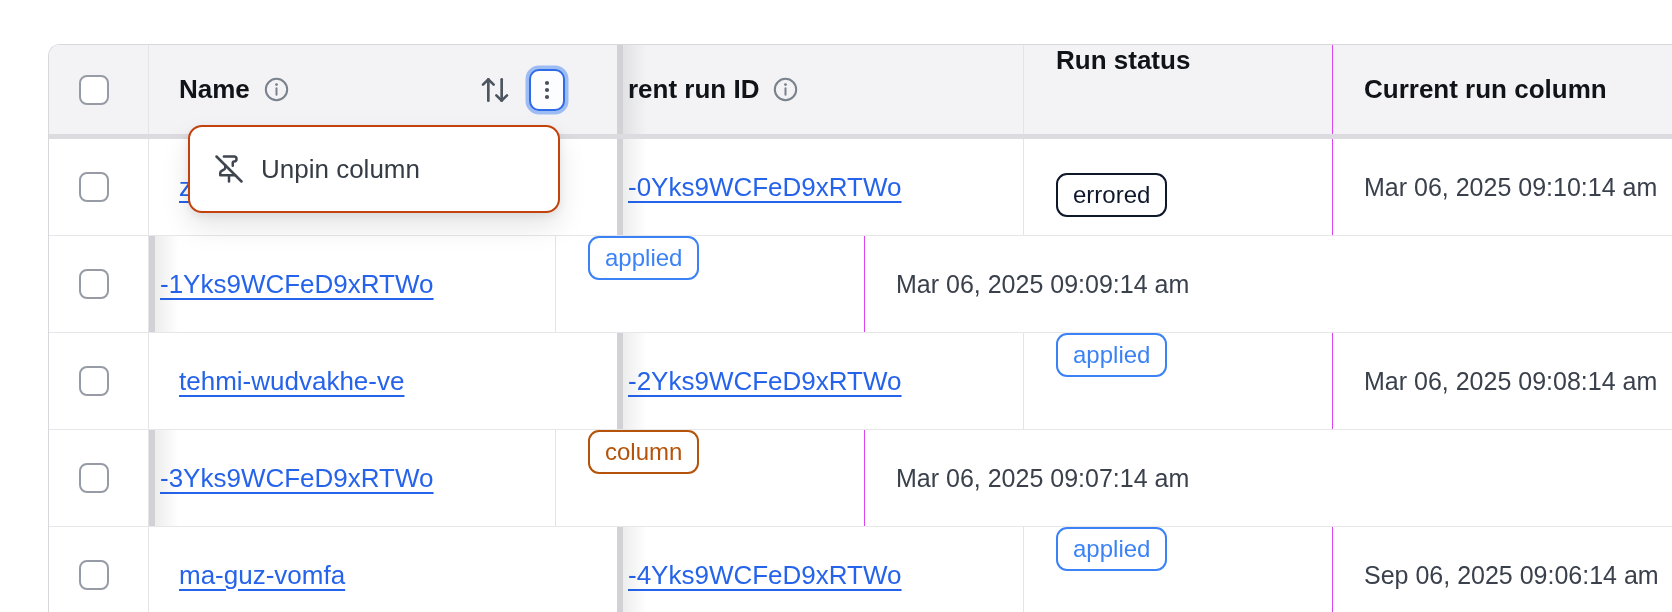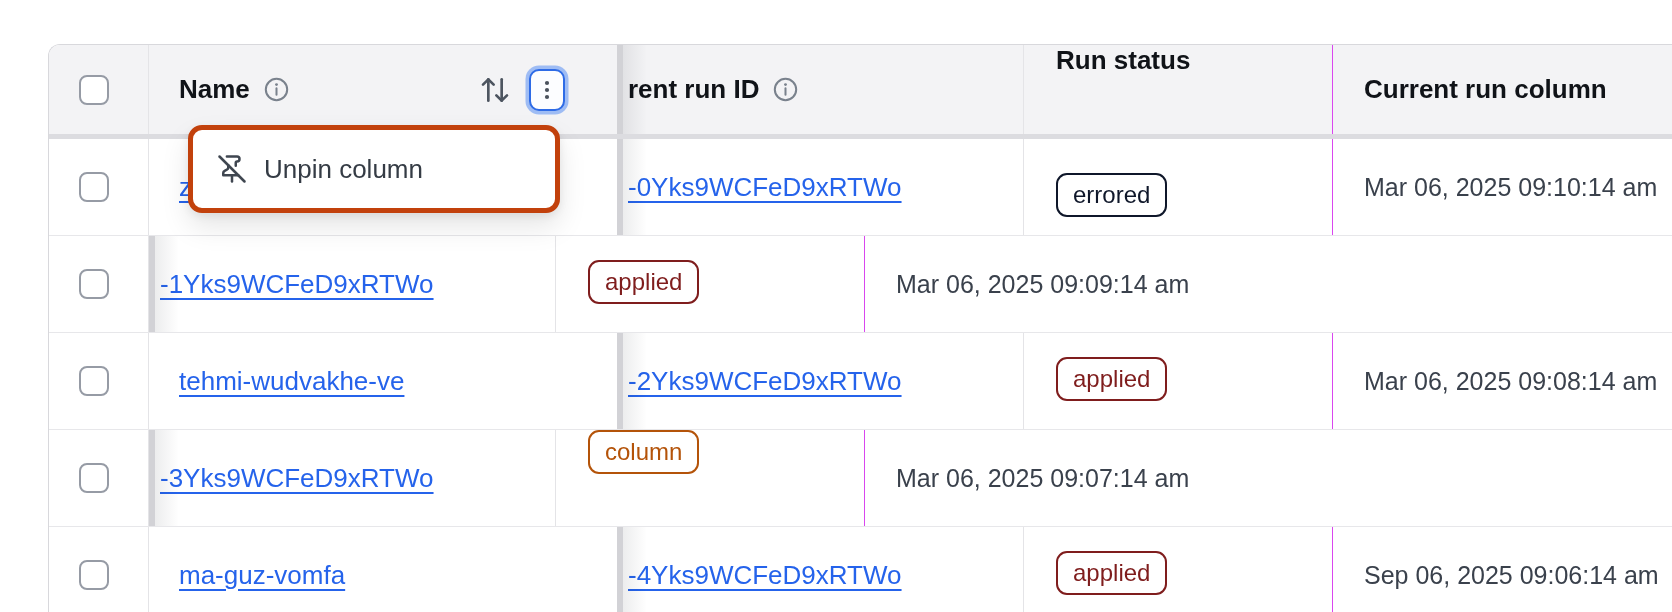--- a/index.html
+++ b/index.html
@@ -34,25 +34,25 @@
                align-items:center; justify-content:center; cursor:pointer; flex:0 0 auto; }
   .kebab-btn svg { width:24px; height:24px; color:#4a515c; }
 
   a.cell-link { font-size:26px; color:#2563eb; text-decoration:underline;
                 text-decoration-thickness:2px; text-underline-offset:5px; white-space:nowrap; }
   .cell-time { font-size:25px; color:#3a414c; white-space:nowrap; }
 
   .badge { display:inline-block; font-size:24px; font-weight:500; padding:6px 15px;
            border:2px solid currentColor; border-radius:11px; background:#fff; white-space:nowrap; }
   .badge--errored { color:#0f172a;margin-top:34px; }
-  .badge--applied { color:#7f1d1d;margin-top:24px; }
+  .badge--applied { color:#3b82f6; }
   .badge--planned { color:#b45309; }
 
   .menu { position:absolute; left:188px; top:125px; width:372px; height:88px; background:#ffffff;
-          border:5px solid #c2410c; border-radius:14px; z-index:10;
+          border:2px solid #c2410c; border-radius:14px; z-index:10;
           box-shadow:0 14px 28px rgba(0,0,0,0.10), 0 3px 8px rgba(0,0,0,0.07);
           display:flex; align-items:center; }
   .menu-item { display:flex; align-items:center; gap:17px; padding:0 24px; width:100%; height:100%; cursor:pointer; }
   .menu-item svg { width:30px; height:30px; color:#3f4650; flex:0 0 auto; }
   .menu-item-label { font-size:26px; font-weight:500; color:#353c45; white-space:nowrap; }
 </style>
 </head>
 <body>
 
 <div class="screen">

